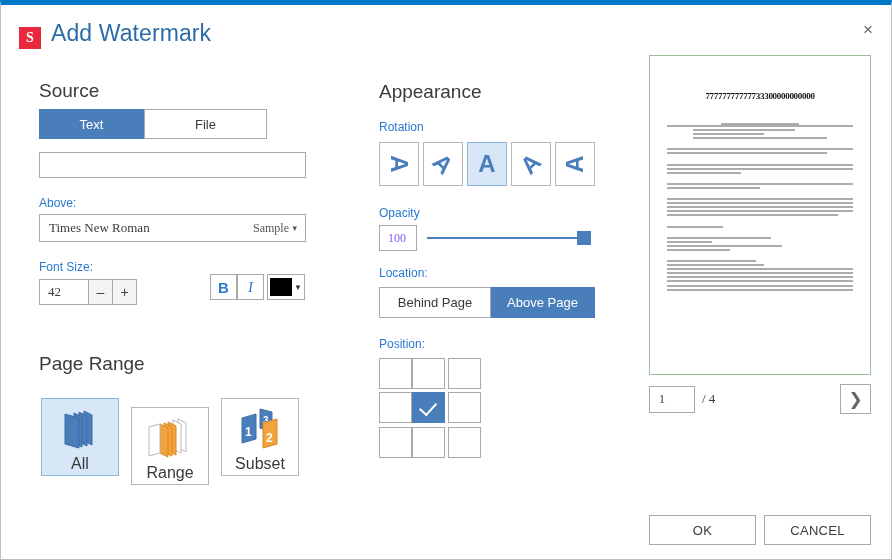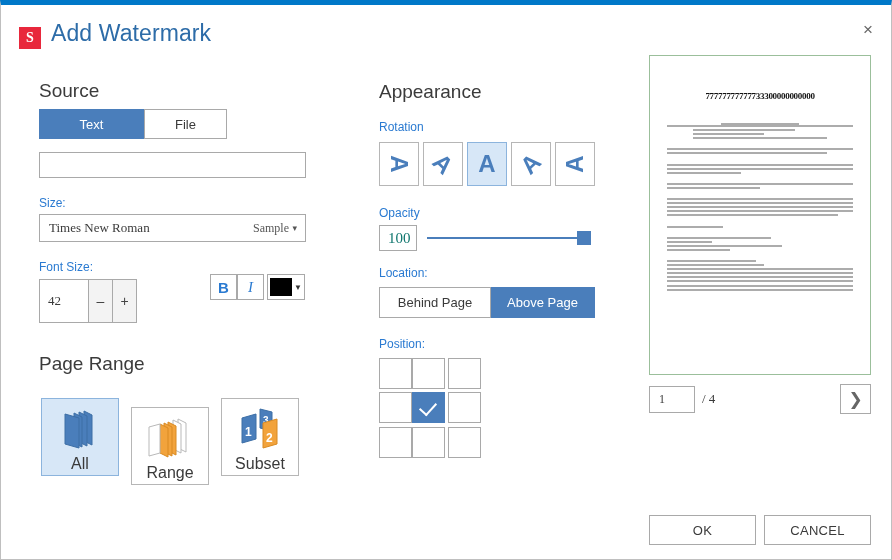--- a/index.html
+++ b/index.html
@@ -48,32 +48,32 @@
     border:1px solid #a9a9a9; display:flex; align-items:center; justify-content:center;
     font-size:13px; color:#3a3a3a; cursor:pointer; background:#fff; user-select:none;
   }
   .seg > div + div { border-left:none; }
   .seg > div.on { background:#4a7ebb; color:#fff; border-color:#4a7ebb; }
   .seg > div.on + div { border-left:1px solid #a9a9a9; }
 
   
   .txtinput {
     position:absolute; border:1px solid #a9a9a9; background:#fff;
-    font-size:15px; color:#0f766e; padding:0 8px;
+    font-size:12px; color:#8b5cf6; padding:0 8px;
     font-family:"Liberation Sans", sans-serif;
   }
   .combo {
     position:absolute; border:1px solid #a9a9a9; background:#fff; height:28px;
     display:flex; align-items:center; cursor:pointer;
   }
   .combo .cv { margin-left:9px; font-size:13px; color:#3a3a3a; font-family:"Liberation Serif", serif; }
   .combo .cs { margin-left:auto; margin-right:16px; font-size:12px; color:#555; font-family:"Liberation Serif", serif; }
   .combo .car { position:absolute; right:8px; font-size:9px; color:#555; }
 
-  .spin { position:absolute; display:flex; height:44px; }
+  .spin { position:absolute; display:flex; height:26px; }
   .spin .sv {
     width:50px; border:1px solid #a9a9a9; background:#fff;
     font-size:13px; color:#3a3a3a; display:flex; align-items:center; padding-left:8px;
     font-family:"Liberation Serif", serif;
   }
   .spin .sb {
     width:24px; border:1px solid #a9a9a9; border-left:none; background:#f3f3f3;
     display:flex; align-items:center; justify-content:center;
     font-size:14px; color:#444; cursor:pointer;
   }
@@ -151,26 +151,26 @@
   <div class="titlebar">
     <div class="app-icon">S</div>
     <div class="app-title">Add Watermark</div>
     <div class="close-btn">×</div>
   </div>
 
   <div class="sec-title" style="left:38px; top:75px;">Source</div>
 
   <div class="seg" style="left:38px; top:104px;">
     <div class="on" style="width:105px;">Text</div>
-    <div style="width:83px;">File</div>
+    <div style="width:123px;">File</div>
   </div>
 
   <input class="txtinput" style="left: 38px; top: 147px; width: 267px; height: 26px;" value="">
 
-  <div class="lbl" style="left:38px; top:191px;">Size:</div>
+  <div class="lbl" style="left:38px; top:191px;">Above:</div>
   <div class="combo" style="left:38px; top:209px; width:267px;">
     <span class="cv">Times New Roman</span>
     <span class="cs">Sample</span>
     <span class="car">▾</span>
   </div>
 
   <div class="lbl" style="left:38px; top:255px;">Font Size:</div>
   <div class="spin" style="left:38px; top:274px;">
     <div class="sv">42</div>
     <div class="sb">–</div>

